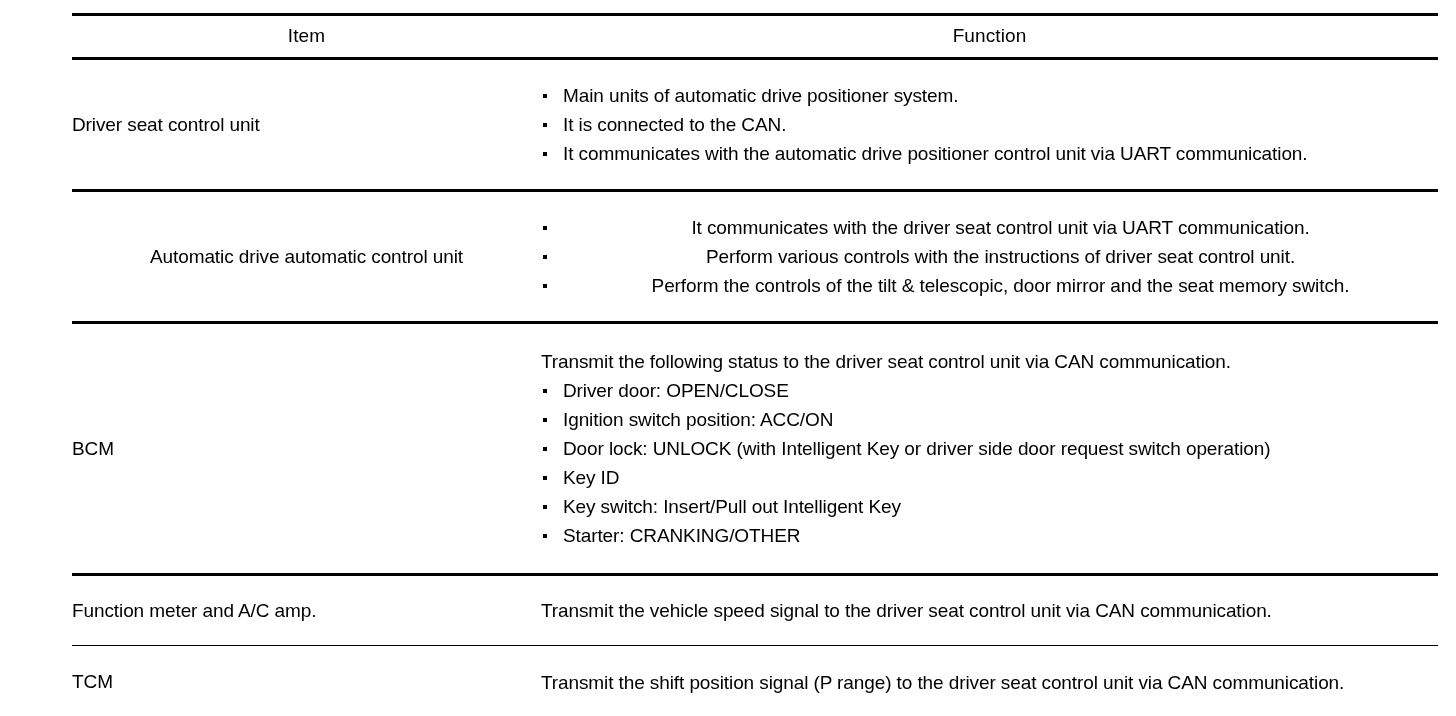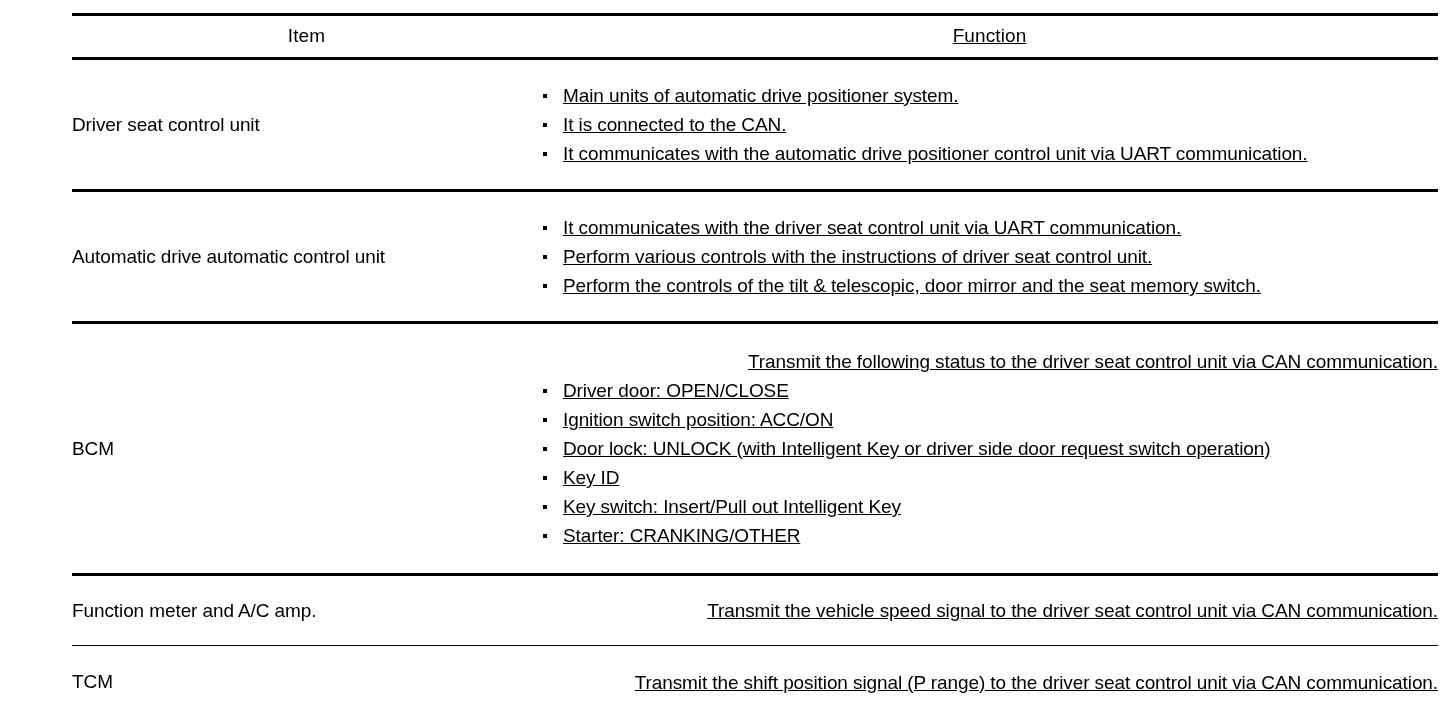--- a/index.html
+++ b/index.html
@@ -39,21 +39,21 @@
   }
 
   
   col.col-item     { width: 469px; }
   col.col-function { width: 897px; }
 
   
   .rule-thick-top    { border-top: 3.5px solid #000; }
   .rule-thick-bottom { border-bottom: 3.5px solid #000; }
   .rule-thin-bottom  { border-bottom: 1.4px solid #000; }
-  .cell-divider      { border-left: 1.4px solid #000; text-decoration: underline; }
+  .cell-divider      { border-left: 1.4px solid #000; }
 
   
   .header-cell {
     text-align: center;
     font-size: 19px;
     line-height: 1.2;
     height: 41px;
     letter-spacing: 0.1px;
   }
 
@@ -78,21 +78,20 @@
     line-height: 29px;
     text-align: left;
     letter-spacing: -0.1px;
     margin-top: 12px;
   }
 
   .lead-line {
     margin: 0;
     padding: 0;
     text-indent: 0;
-    text-align: right;
   }
 
   ul.bullets {
     list-style: none;
     margin: 0;
     padding: 0;
   }
   ul.bullets > li {
     position: relative;
     padding-left: 22px;
@@ -114,21 +113,21 @@
     height: 4px;
     background: #000;
     vertical-align: middle;
     margin-bottom: 2px;
   }
   .bullet-text { display: block; }
 
   
   tr.row-header td { height: 41px; }
   tr.row-1 td { height: 129px; }
-  tr.row-2 td { height: 129px; }
+  tr.row-2 td { height: 129px; text-align: center; }
   tr.row-3 td { height: 249px; }
   tr.row-4 td { height: 69px; }
   tr.row-5 td { height: 72px; }
 </style>
 </head>
 <body>
 
 <div class="page">
 
   <table class="spec-table">

